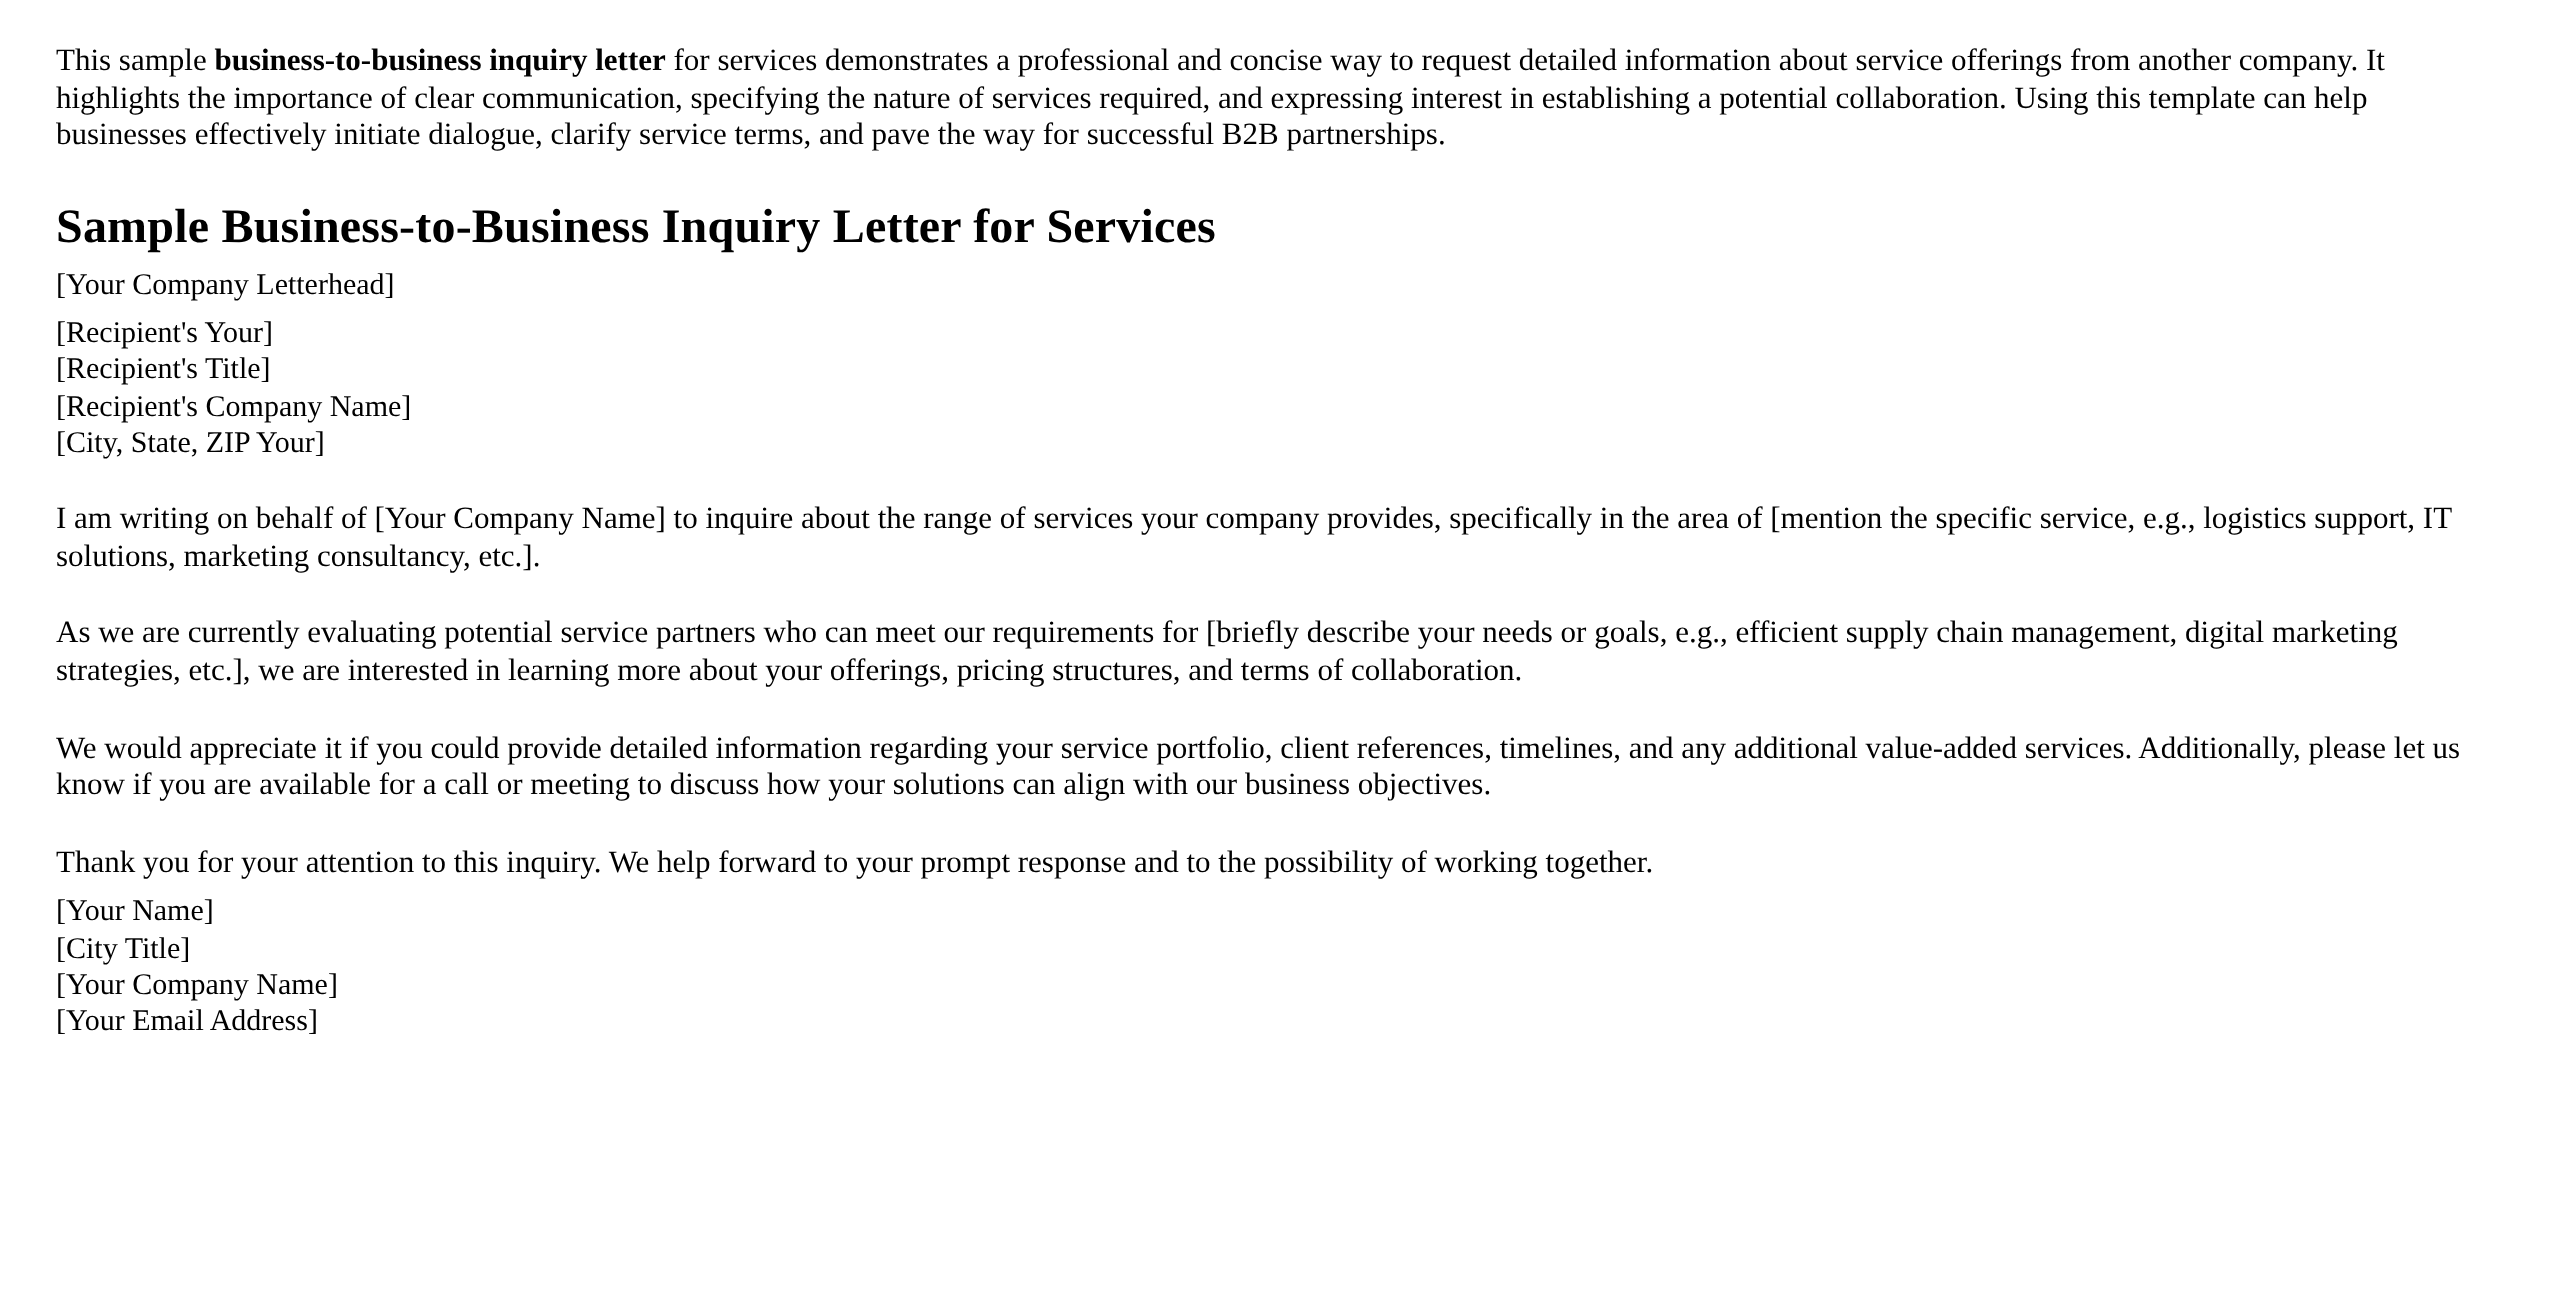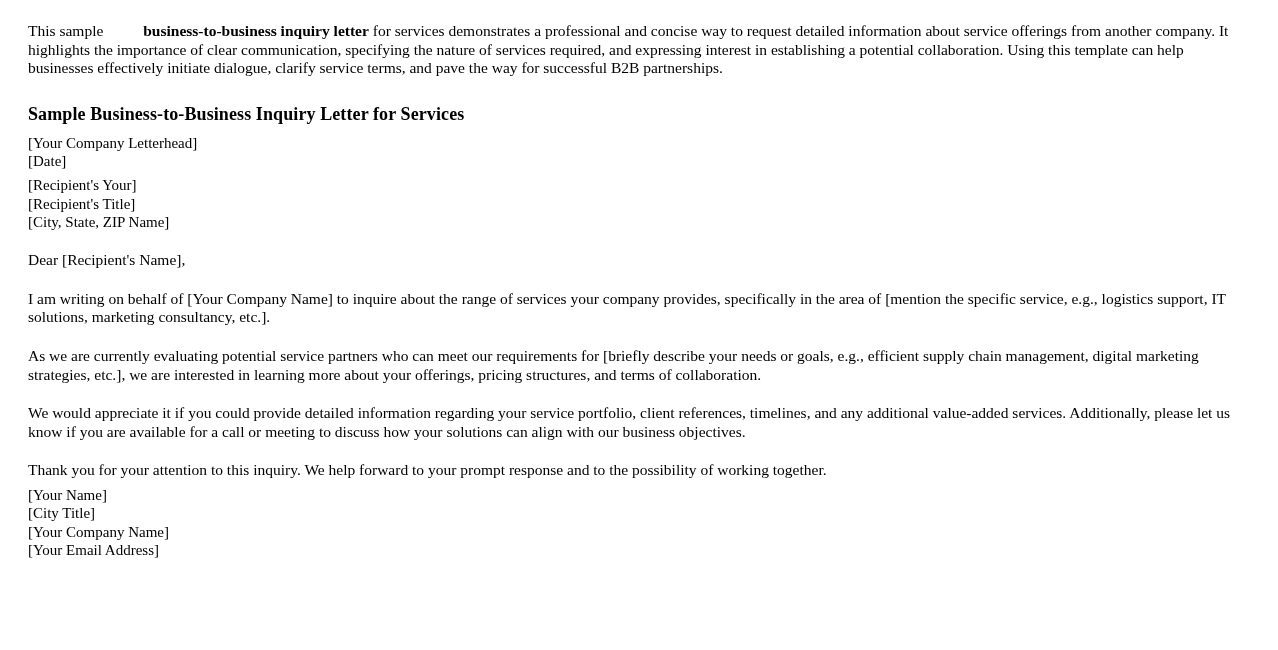--- a/index.html
+++ b/index.html
@@ -20,25 +20,24 @@
     width: 1278px;
   }
   .intro {
     font-size: 15.5px;
     line-height: 18.6px;
     margin: 0 0 0 0;
     text-align: left;
   }
   .intro strong {
     font-weight: bold;
-    margin-left: 36px;
   }
   h1.doc-title {
     font-family: "Liberation Serif", "DejaVu Serif", serif;
-    font-size: 18px;
+    font-size: 24px;
     font-weight: bold;
     line-height: 28px;
     margin: 22px 0 0 0;
     letter-spacing: 0.1px;
   }
   .block {
     font-size: 15px;
     line-height: 18.3px;
     margin: 6px 0 0 0;
   }
@@ -56,30 +55,29 @@
 <body>
 
 <div class="page">
 
   <p class="intro"><span>This sample </span><strong>business-to-business inquiry letter</strong><span> for services demonstrates a professional and concise way to request detailed information about service offerings from another company. It highlights the importance of clear communication, specifying the nature of services required, and expressing interest in establishing a potential collaboration. Using this template can help businesses effectively initiate dialogue, clarify service terms, and pave the way for successful B2B partnerships.</span></p>
 
   <h1 class="doc-title">Sample Business-to-Business Inquiry Letter for Services</h1>
 
   <div class="block lines">
     <div>[Your Company Letterhead]</div>
-    <div>[Date]</div>
   </div>
 
   <div class="block lines">
     <div>[Recipient's Your]</div>
     <div>[Recipient's Title]</div>
-    <div>[City, State, ZIP Name]</div>
+    <div>[Recipient's Company Name]</div>
+    <div>[City, State, ZIP Your]</div>
   </div>
 
-  <p class="para">Dear [Recipient's Name],</p>
 
   <p class="para">I am writing on behalf of [Your Company Name] to inquire about the range of services your company provides, specifically in the area of [mention the specific service, e.g., logistics support, IT solutions, marketing consultancy, etc.].</p>
   <p class="para">As we are currently evaluating potential service partners who can meet our requirements for [briefly describe your needs or goals, e.g., efficient supply chain management, digital marketing strategies, etc.], we are interested in learning more about your offerings, pricing structures, and terms of collaboration.</p>
   <p class="para">We would appreciate it if you could provide detailed information regarding your service portfolio, client references, timelines, and any additional value-added services. Additionally, please let us know if you are available for a call or meeting to discuss how your solutions can align with our business objectives.</p>
   <p class="para">Thank you for your attention to this inquiry. We help forward to your prompt response and to the possibility of working together.</p>
 
   <div class="block lines">
     <div>[Your Name]</div>
     <div>[City Title]</div>
     <div>[Your Company Name]</div>

